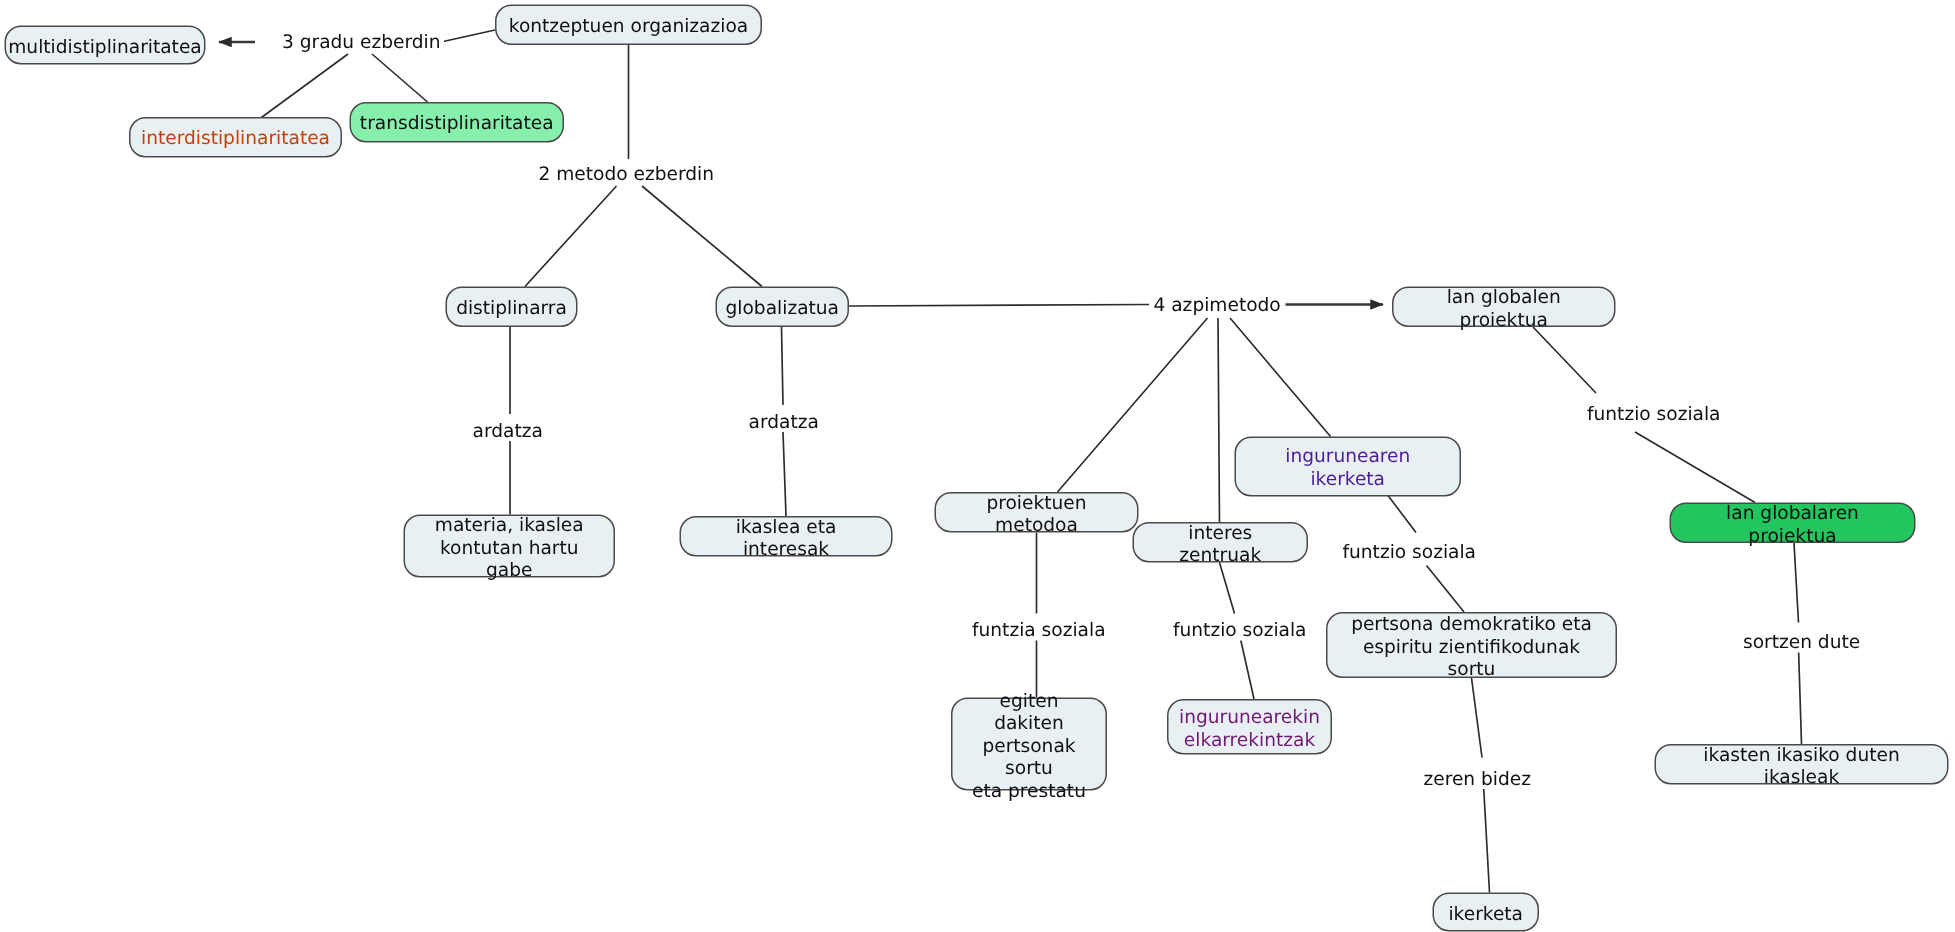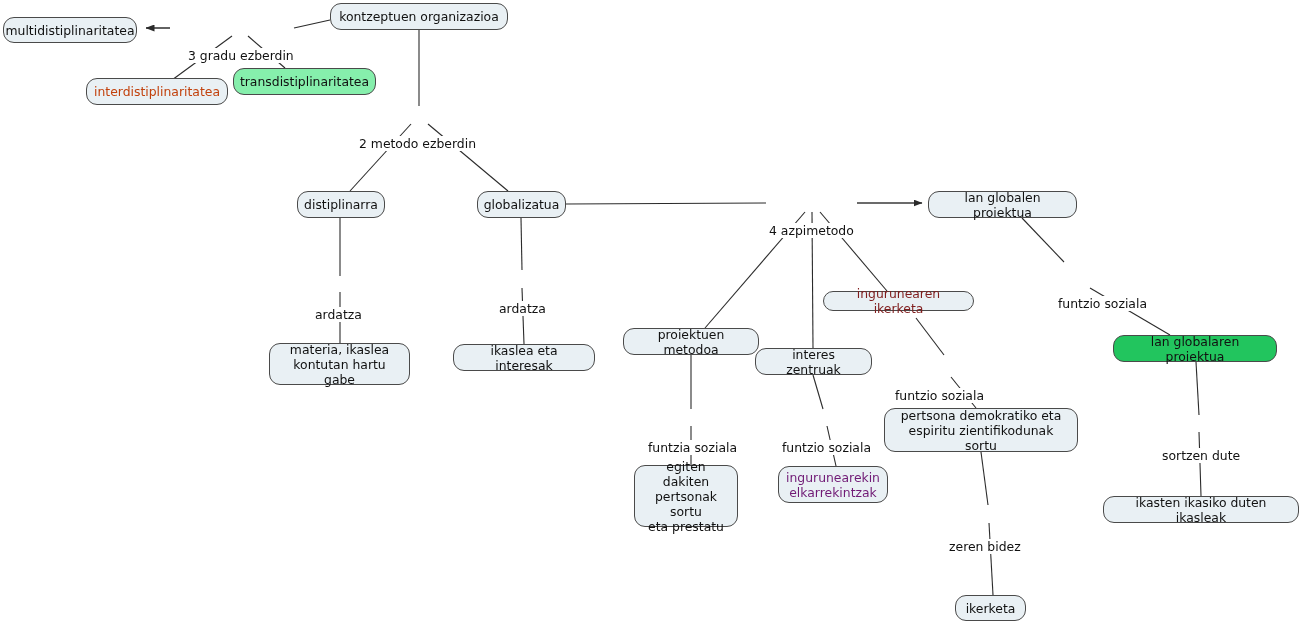--- a/index.html
+++ b/index.html
@@ -58,21 +58,20 @@
   .edge-label {
     position: absolute;
     color: #111111;
     font-family: "DejaVu Sans", sans-serif;
     font-size: 12.4px;
     line-height: 15px;
     white-space: nowrap;
     background: #ffffff;
     padding: 0 2px;
     text-align: center;
-    margin-top: 28px;
   }
 </style>
 </head>
 <body>
 
 <div id="map-root">
 
   <svg id="map-svg" viewBox="0 0 1303 621" xmlns="http://www.w3.org/2000/svg">
     <defs>
       <marker id="arrowhead" markerWidth="9" markerHeight="7" refX="8.5" refY="3.5" orient="auto" markerUnits="userSpaceOnUse">
@@ -117,21 +116,21 @@
       <div class="node-box" style="left: 330px; top: 3px; width: 178px; height: 27px; background: rgb(233, 240, 244); border-color: rgb(74, 74, 74); color: rgb(17, 17, 17);">kontzeptuen organizazioa</div>
       <div class="node-box" style="left: 3px; top: 17px; width: 134px; height: 26px; background: rgb(233, 240, 244); border-color: rgb(74, 74, 74); color: rgb(17, 17, 17);">multidistiplinaritatea</div>
       <div class="node-box" style="left: 86px; top: 78px; width: 142px; height: 27px; background: rgb(233, 240, 244); border-color: rgb(74, 74, 74); color: #c2410c;">interdistiplinaritatea</div>
       <div class="node-box" style="left: 233px; top: 68px; width: 143px; height: 27px; background: #86efac; border-color: rgb(74, 74, 74); color: rgb(17, 17, 17);">transdistiplinaritatea</div>
       <div class="node-box" style="left: 297px; top: 191px; width: 88px; height: 27px; background: rgb(233, 240, 244); border-color: rgb(74, 74, 74); color: rgb(17, 17, 17);">distiplinarra</div>
       <div class="node-box" style="left: 477px; top: 191px; width: 89px; height: 27px; background: rgb(233, 240, 244); border-color: rgb(74, 74, 74); color: rgb(17, 17, 17);">globalizatua</div>
       <div class="node-box" style="left: 269px; top: 343px; width: 141px; height: 42px; background: rgb(233, 240, 244); border-color: rgb(74, 74, 74); color: rgb(17, 17, 17);">materia, ikaslea
 kontutan hartu gabe</div>
       <div class="node-box" style="left: 453px; top: 344px; width: 142px; height: 27px; background: rgb(233, 240, 244); border-color: rgb(74, 74, 74); color: rgb(17, 17, 17);">ikaslea eta interesak</div>
       <div class="node-box" style="left: 928px; top: 191px; width: 149px; height: 27px; background: rgb(233, 240, 244); border-color: rgb(74, 74, 74); color: rgb(17, 17, 17);">lan globalen proiektua</div>
-      <div class="node-box" style="left: 823px; top: 291px; width: 151px; height: 20px; background: rgb(233, 240, 244); border-color: rgb(74, 74, 74); color: #7f1d1d;">ingurunearen ikerketa</div>
+      <div class="node-box" style="left: 823px; top: 291px; width: 151px; height: 40px; background: rgb(233, 240, 244); border-color: rgb(74, 74, 74); color: #4c1d95;">ingurunearen ikerketa</div>
       <div class="node-box" style="left: 623px; top: 328px; width: 136px; height: 27px; background: rgb(233, 240, 244); border-color: rgb(74, 74, 74); color: rgb(17, 17, 17);">proiektuen metodoa</div>
       <div class="node-box" style="left: 755px; top: 348px; width: 117px; height: 27px; background: rgb(233, 240, 244); border-color: rgb(74, 74, 74); color: rgb(17, 17, 17);">interes zentruak</div>
       <div class="node-box" style="left: 884px; top: 408px; width: 194px; height: 44px; background: rgb(233, 240, 244); border-color: rgb(74, 74, 74); color: rgb(17, 17, 17);">pertsona demokratiko eta
 espiritu zientifikodunak sortu</div>
       <div class="node-box" style="left: 1113px; top: 335px; width: 164px; height: 27px; background: #22c55e; border-color: rgb(74, 74, 74); color: rgb(17, 17, 17);">lan globalaren proiektua</div>
       <div class="node-box" style="left: 634px; top: 465px; width: 104px; height: 62px; background: rgb(233, 240, 244); border-color: rgb(74, 74, 74); color: rgb(17, 17, 17);">egiten dakiten
 pertsonak sortu
 eta prestatu</div>
       <div class="node-box" style="left: 778px; top: 466px; width: 110px; height: 37px; background: rgb(233, 240, 244); border-color: rgb(74, 74, 74); color: #701a75;">ingurunearekin
 elkarrekintzak</div>

